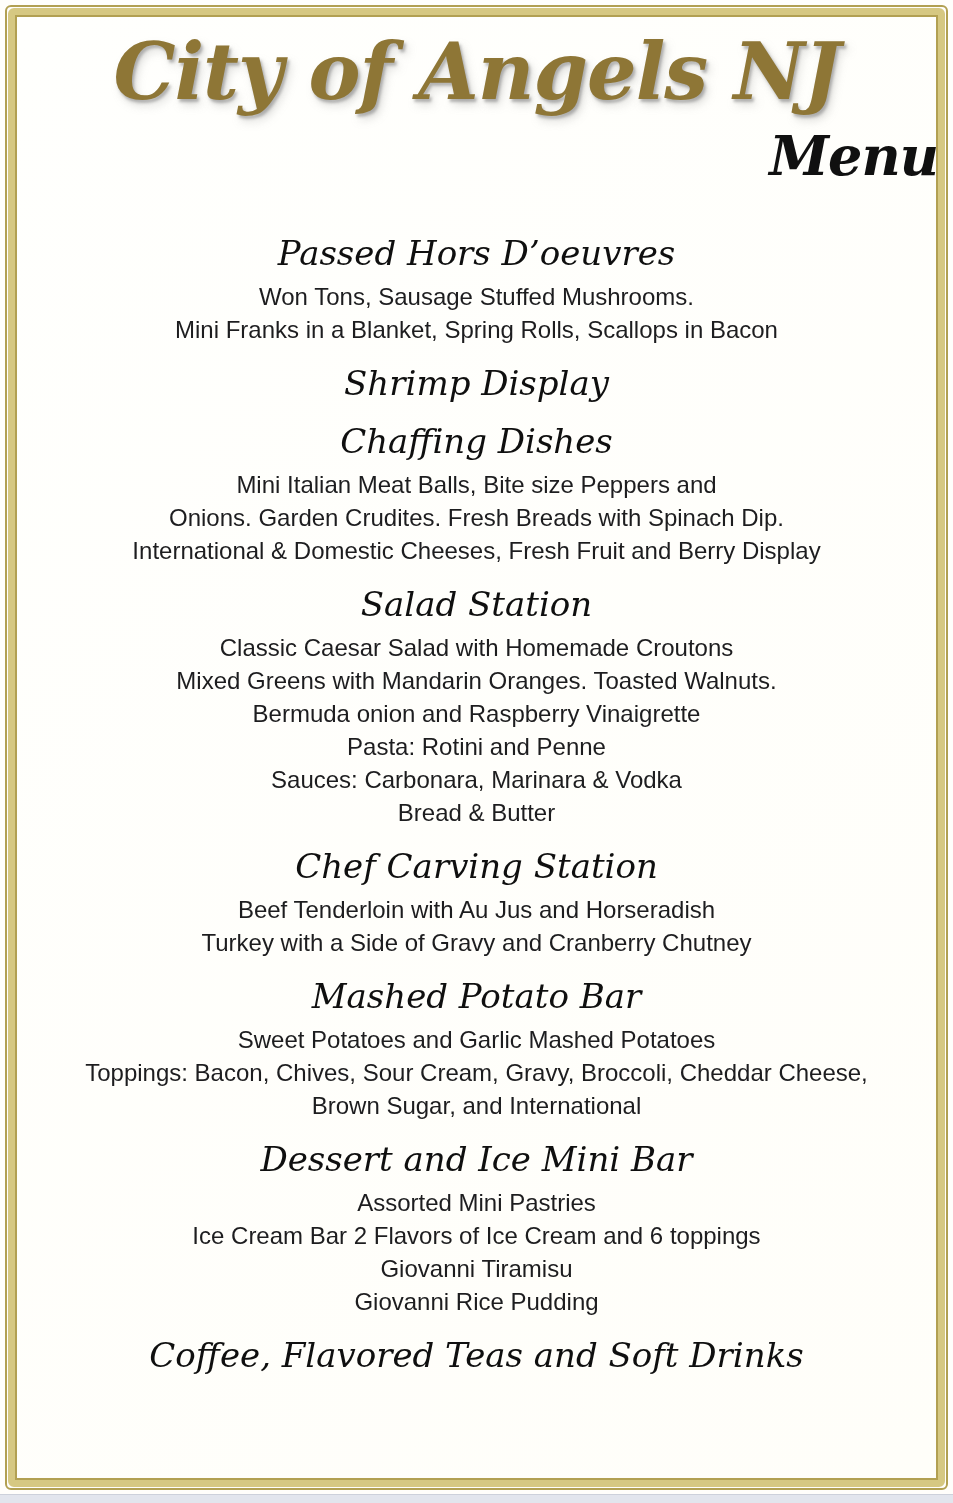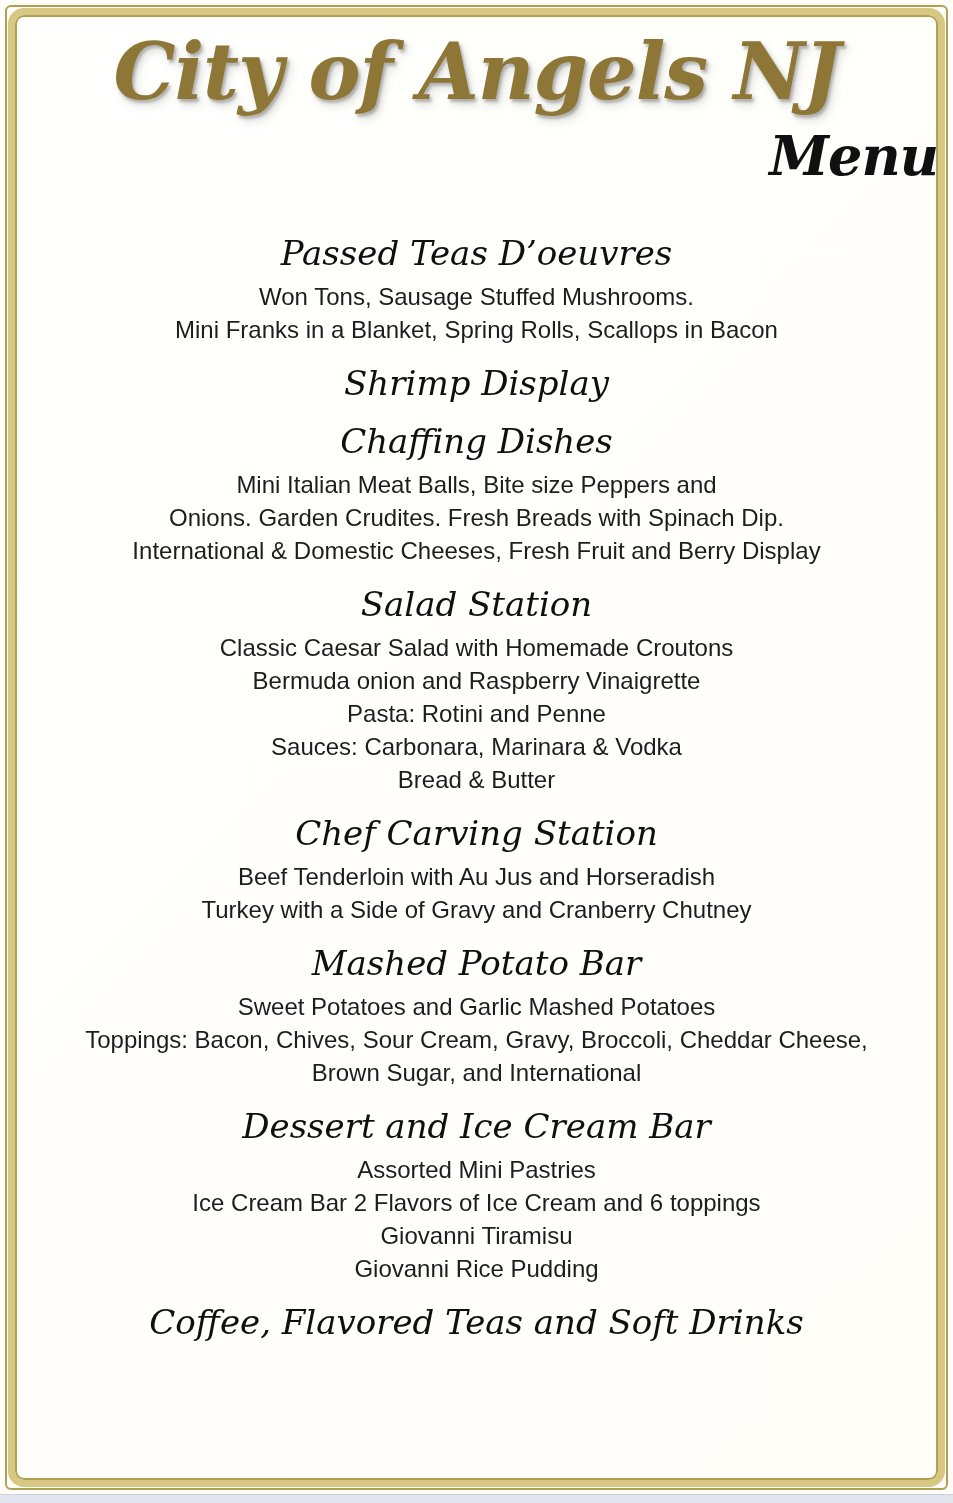--- a/index.html
+++ b/index.html
@@ -19,21 +19,21 @@
     position: absolute;
     left: 5px; right: 5px; top: 5px; bottom: 13px;
     border: 2px solid #b2a052;
     border-radius: 6px;
     padding: 1px;
     background: #fffefb;
   }
   .frame-mid {
     width: 100%; height: 100%;
     border: 7px solid #d6c882;
-    border-radius: 16px;
+    border-radius: 6px;
     box-shadow: inset 0 0 0 2px #b2a052;
     background: linear-gradient(135deg, #fffffd 0%, #fffef9 100%);
     overflow: hidden;
   }
   .bottom-strip {
     position: absolute;
     left: 0; right: 0; bottom: 0;
     height: 9px;
     background: #e2e5ed;
     border-top: 1px solid #cdd1db;
@@ -87,39 +87,40 @@
 
 <div class="screen">
   <div class="frame">
     <div class="frame-mid">
       <div class="content">
 
         <div class="brand">City of Angels NJ</div>
         <div class="menu-title">Menu</div>
 
         <section>
-          <div class="section-heading">Passed Teas D’oeuvres</div>
+          <div class="section-heading">Passed Hors D’oeuvres</div>
           <div class="body-line">Won Tons, Sausage Stuffed Mushrooms.</div>
           <div class="body-line">Mini Franks in a Blanket, Spring Rolls, Scallops in Bacon</div>
         </section>
 
         <section>
           <div class="section-heading">Shrimp Display</div>
         </section>
 
         <section>
           <div class="section-heading">Chaffing Dishes</div>
           <div class="body-line">Mini Italian Meat Balls, Bite size Peppers and</div>
           <div class="body-line">Onions. Garden Crudites. Fresh Breads with Spinach Dip.</div>
           <div class="body-line">International &amp; Domestic Cheeses, Fresh Fruit and Berry Display</div>
         </section>
 
         <section>
           <div class="section-heading">Salad Station</div>
           <div class="body-line">Classic Caesar Salad with Homemade Croutons</div>
+          <div class="body-line">Mixed Greens with Mandarin Oranges. Toasted Walnuts.</div>
           <div class="body-line">Bermuda onion and Raspberry Vinaigrette</div>
         </section>
 
         <section>
           <div class="body-line">Pasta: Rotini and Penne</div>
           <div class="body-line">Sauces: Carbonara, Marinara &amp; Vodka</div>
           <div class="body-line">Bread &amp; Butter</div>
         </section>
 
         <section>
@@ -129,21 +130,21 @@
         </section>
 
         <section>
           <div class="section-heading">Mashed Potato Bar</div>
           <div class="body-line">Sweet Potatoes and Garlic Mashed Potatoes</div>
           <div class="body-line">Toppings: Bacon, Chives, Sour Cream, Gravy, Broccoli, Cheddar Cheese,</div>
           <div class="body-line">Brown Sugar, and International</div>
         </section>
 
         <section>
-          <div class="section-heading">Dessert and Ice Cream Bar</div>
+          <div class="section-heading">Dessert and Ice Mini Bar</div>
           <div class="body-line">Assorted Mini Pastries</div>
           <div class="body-line">Ice Cream Bar 2 Flavors of Ice Cream and 6 toppings</div>
           <div class="body-line">Giovanni Tiramisu</div>
           <div class="body-line">Giovanni Rice Pudding</div>
         </section>
 
         <section>
           <div class="section-heading">Coffee, Flavored Teas and Soft Drinks</div>
         </section>
 

